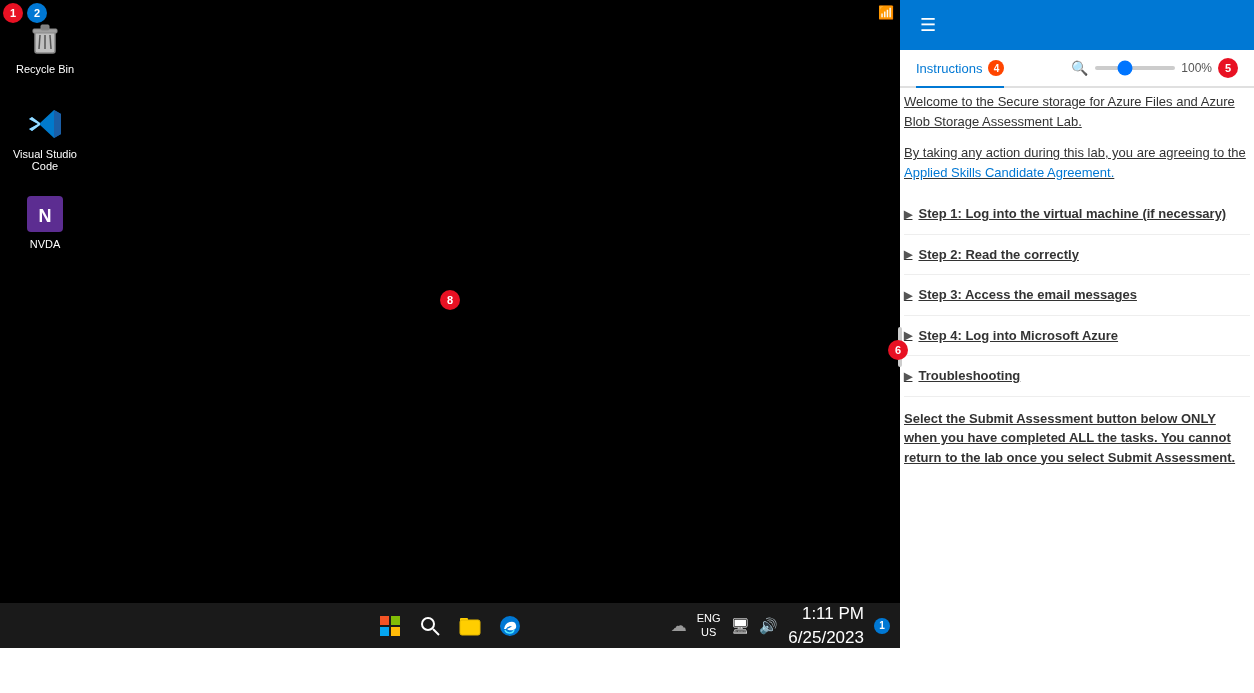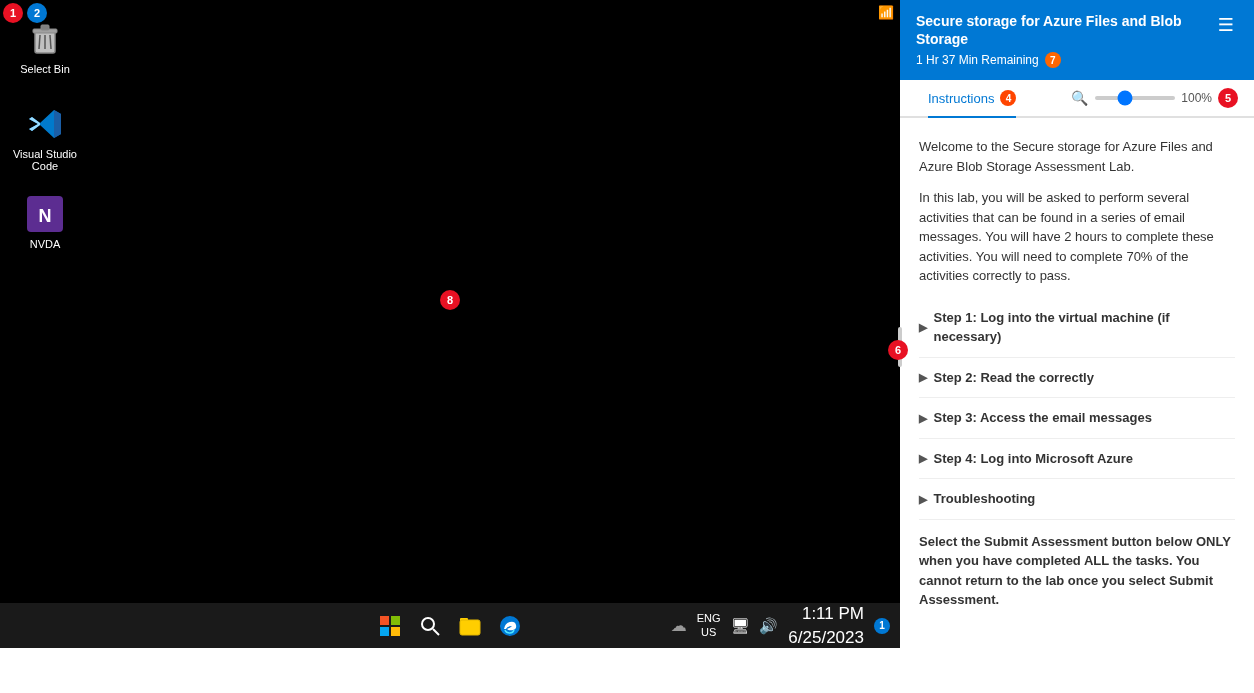--- a/index.html
+++ b/index.html
@@ -167,21 +167,20 @@
     .tab-item {
       padding: 10px 0;
       font-size: 13px;
       color: #333;
       cursor: pointer;
       border-bottom: 2px solid transparent;
       margin-bottom: -2px;
       display: flex;
       align-items: flex-end;
       gap: 6px;
-      margin-left: 12px;
     }
     .tab-item.active {
       border-bottom: 2px solid #0078d4;
       color: #0078d4;
     }
 
     .tab-badge {
       background: #ff4500;
       color: #fff;
       border-radius: 50%;
@@ -207,24 +206,25 @@
       width: 80px;
       height: 4px;
       background: #ccc;
       border-radius: 2px;
       outline: none;
     }
 
     .panel-content {
       flex: 1;
       overflow-y: auto;
-      padding: 19px;
+      padding: 4px;
       font-size: 13px;
       color: #333;
       line-height: 1.5;
+      text-decoration: underline;
     }
 
     .panel-content p {
       margin-bottom: 12px;
     }
 
     .link-text {
       color: #0078d4;
       text-decoration: none;
     }
@@ -339,21 +339,21 @@
       <div class="icon-img">
         <svg width="36" height="36" viewBox="0 0 36 36" xmlns="http://www.w3.org/2000/svg">
           <rect x="8" y="10" width="20" height="22" rx="2" fill="#c0c0c0" stroke="#888" stroke-width="1.5"></rect>
           <rect x="6" y="8" width="24" height="4" rx="1" fill="#a0a0a0" stroke="#888" stroke-width="1"></rect>
           <rect x="14" y="4" width="8" height="5" rx="1" fill="#808080" stroke="#888" stroke-width="1"></rect>
           <line x1="13" y1="14" x2="12" y2="28" stroke="#555" stroke-width="1.5"></line>
           <line x1="18" y1="14" x2="18" y2="28" stroke="#555" stroke-width="1.5"></line>
           <line x1="23" y1="14" x2="24" y2="28" stroke="#555" stroke-width="1.5"></line>
         </svg>
       </div>
-      <span class="icon-label">Select Bin</span>
+      <span class="icon-label">Recycle Bin</span>
     </div>
 
     <div class="desktop-icon" style="top:100px; left:5px;">
       <div class="icon-img">
         <svg width="36" height="36" viewBox="0 0 36 36" xmlns="http://www.w3.org/2000/svg">
           <polygon points="27,4 13,17 5,11 2,13 11,18 2,23 5,25 13,19 27,32 34,28 34,8" fill="#007acc"></polygon>
           <polygon points="27,4 27,32 34,28 34,8" fill="#1b5ea6"></polygon>
           <polygon points="2,13 11,18 2,23 5,25 13,19 13,17 5,11" fill="#99dcff"></polygon>
         </svg>
       </div>
@@ -439,27 +439,20 @@
 
     <div class="resize-handle">
       <div class="resize-handle-inner"></div>
     </div>
 
     <div style="position:absolute; left:-12px; top:340px; z-index:20;">
       <span class="num-badge" style="position:relative; left:0; top:0;">6</span>
     </div>
 
     <div class="panel-header">
-      <div class="panel-header-content">
-        <div class="panel-title">Secure storage for Azure Files and Blob Storage</div>
-        <div class="panel-subtitle">
-          <span>1 Hr 37 Min Remaining</span>
-          <span class="time-badge">7</span>
-        </div>
-      </div>
       <button class="hamburger-btn">☰</button>
     </div>
 
     <div class="panel-tabs">
       <div class="tab-item active">
         <span>Instructions</span>
         <span class="tab-badge">4</span>
       </div>
       <div class="zoom-control">
 
@@ -467,22 +460,24 @@
         <input type="range" class="zoom-slider" min="50" max="200" value="100" style="">
         <span>100%</span>
         <span class="num-badge" style="position:relative; left:0; top:0;">5</span>
       </div>
     </div>
 
     <div class="panel-content">
 
       <p>Welcome to the Secure storage for Azure Files and Azure Blob Storage Assessment Lab.</p>
 
-
-      <p>In this lab, you will be asked to perform several activities that can be found in a series of email messages. You will have 2 hours to complete these activities. You will need to complete 70% of the activities correctly to pass.</p>
+      <p>
+        <span>By taking any action during this lab, you are agreeing to the </span><a href="#" class="link-text">Applied Skills Candidate Agreement.</a>
+      </p>
+
 
 
       <div>
         <div class="step-item">
           <span class="arrow">▶</span>
           <span>Step 1: Log into the virtual machine (if necessary)</span>
         </div>
         <div class="step-item">
           <span class="arrow">▶</span>
           <span>Step 2: Read the correctly</span>

